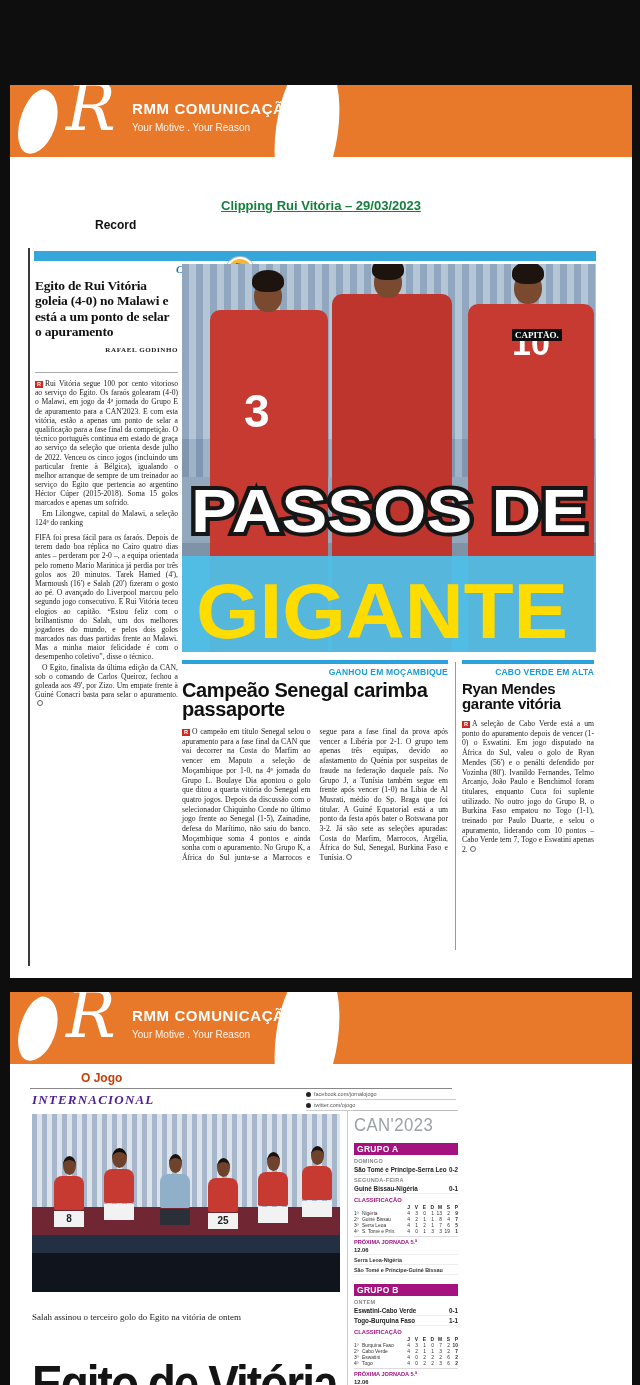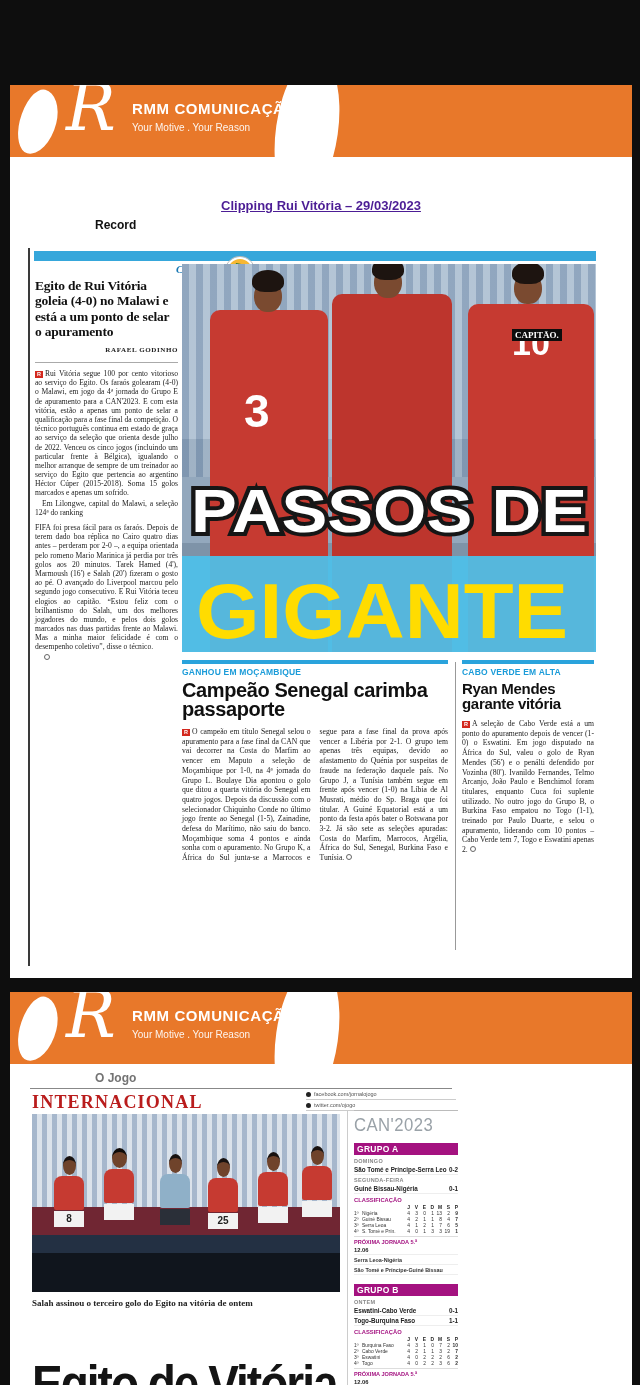--- a/index.html
+++ b/index.html
@@ -16,39 +16,39 @@
   .logo-r{position:absolute;left:56px;top:-10px;color:#fff;font-family:"DejaVu Serif",serif;
           font-style:italic;font-size:66px;line-height:1;}
   .blob-r{position:absolute;left:266px;top:-30px;width:62px;height:150px;background:#fff;
           border-radius:50%;transform:rotate(8deg);}
   .brand{position:absolute;left:122px;top:15px;}
   .brand-name{color:#fff;font-size:15px;font-weight:bold;letter-spacing:.6px;}
   .brand-tag{color:rgba(255,255,255,.92);font-size:10px;margin-top:5px;}
 
   
   .doc-title{position:absolute;top:104px;left:0;width:100%;text-align:center;font-size:13px;
-             font-weight:bold;text-decoration:underline;color:#4c1d95;}
+             font-weight:bold;text-decoration:underline;color:#15803d;}
   .source-label{position:absolute;top:133px;left:85px;font-size:12px;font-weight:bold;color:#111;}
   .clip1{position:absolute;left:18px;top:163px;width:568px;height:718px;background:#fff;
          border-left:2px solid #3a3a3a;}
   .blue-topbar{position:absolute;left:4px;top:3px;right:2px;height:10px;background:#36A7DB;}
   .can-badge{position:absolute;left:146px;top:9px;display:flex;align-items:flex-start;gap:2px;}
   .can-text{color:#1878B4;font-weight:bold;font-style:italic;font-family:"Liberation Serif",serif;
             font-size:11px;margin-top:6px;}
   .can-logo{width:24px;height:24px;border-radius:50%;border:2px solid #fff;box-shadow:0 0 0 1px #b9b9b9;
             background:radial-gradient(circle at 50% 42%,#F7B733 0 55%,#E8861F 78%,#C96A14 100%);
             position:relative;overflow:hidden;}
   .can-africa{position:absolute;left:6px;top:4px;width:12px;height:14px;background:#2E7D32;
               clip-path:polygon(20% 0,85% 10%,100% 45%,70% 100%,35% 85%,0 45%);}
 
   .col-left{position:absolute;left:5px;top:30px;width:143px;}
   .headline1{font-family:"Liberation Serif",serif;font-weight:bold;font-size:13.5px;line-height:1.13;
              color:#111;letter-spacing:-.2px;margin:0;}
   .byline{margin-top:7px;text-align:right;font-family:"Liberation Serif",serif;font-size:7px;
-          font-weight:bold;letter-spacing:.6px;color:#222;border-bottom:1px solid #aaa;padding-bottom:8px;}
+          font-weight:bold;letter-spacing:.6px;color:#222;border-bottom:1px solid #aaa;padding-bottom:18px;}
   .btxt{font-family:"Liberation Serif",serif;font-size:7.6px;line-height:1.21;text-align:justify;
         color:#1c1c1c;margin:6px 0 0 0;}
   .btxt.indent{text-indent:7px;margin-top:1px;}
   .rbadge{display:inline-block;width:8px;height:7px;background:#D3281E;color:#fff;font-size:5.5px;
           font-weight:bold;text-align:center;line-height:7px;margin-right:2px;
           font-family:"Liberation Sans",sans-serif;}
   .quote{margin-top:6px;padding:5px 0 4px 0;border-top:4px solid #2AA3DC;border-bottom:2px dotted #8fb9cf;}
   .quote p{margin:0;color:#1B9CD9;font-weight:bold;font-size:9px;line-height:1.25;letter-spacing:-.2px;}
   .endmark{display:inline-block;width:4px;height:4px;border:1px solid #666;border-radius:50%;margin-left:2px;}
 
@@ -67,48 +67,48 @@
   .cap div{margin-bottom:1px;}
   .chip{display:inline-block;background:#0d0d0d;color:#fff;font-family:"Liberation Serif",serif;
         font-size:7.5px;font-weight:bold;padding:1px 3px;}
   .chip.title{font-size:9px;}
 
   
   .sep-v{position:absolute;left:425px;top:414px;width:1px;height:288px;background:#999;}
   .senegal{position:absolute;left:152px;top:412px;width:266px;}
   .cabo{position:absolute;left:432px;top:412px;width:132px;}
   .story-bar{height:4px;background:#2AA3DC;margin-bottom:3px;}
-  .kicker{color:#1B9CD9;font-weight:bold;font-size:8.5px;letter-spacing:.2px;margin-bottom:4px;}
+  .kicker{color:#1B9CD9;font-weight:bold;font-size:8.5px;letter-spacing:.2px;margin-bottom:4px;text-align:right;}
   .h-sen{font-size:20px;font-weight:bold;letter-spacing:-.4px;line-height:.95;color:#101010;margin:0 0 8px 0;}
   .h-cab{font-size:15px;font-weight:bold;letter-spacing:-.3px;line-height:1;color:#101010;margin:0 0 8px 0;}
   .sen-body{column-count:2;column-gap:9px;}
   .story-txt{font-family:"Liberation Serif",serif;font-size:7.7px;line-height:1.26;text-align:justify;
              color:#1c1c1c;margin:0;}
 
   
-  .ojogo-label{position:absolute;left:85px;top:79px;font-size:12px;font-weight:bold;color:#737373;}
+  .ojogo-label{position:absolute;left:71px;top:79px;font-size:12px;font-weight:bold;color:#c2410c;}
   .clip2{position:absolute;left:20px;top:96px;width:422px;height:297px;}
   .mast-line{position:absolute;left:0;top:0;width:422px;height:1px;background:#888;}
-  .internacional{position:absolute;left:2px;top:4px;color:#b91c1c;font-weight:bold;font-size:18px;
-                 letter-spacing:1.2px;font-family:"Liberation Serif",serif;}
+  .internacional{position:absolute;left:2px;top:4px;color:#4c1d95;font-weight:bold;font-size:13px;
+                 letter-spacing:1.2px;font-family:"Liberation Serif",serif;font-style:italic;}
   .social{position:absolute;left:276px;top:1px;width:150px;font-size:5.5px;color:#555;}
   .social .srow{display:flex;align-items:center;gap:3px;border-bottom:1px solid #ccc;padding:2px 0;}
   .sicon{width:5px;height:5px;border-radius:50%;background:#222;flex:0 0 auto;}
   .photo2{position:absolute;left:2px;top:26px;width:308px;height:178px;overflow:hidden;
           background:linear-gradient(#cfd9e4 0 52%,#233043 52% 78%,#10151d 78% 100%);}
   .stands2{position:absolute;inset:0;height:52%;
            background:repeating-linear-gradient(90deg,rgba(90,120,160,.35) 0 5px,rgba(255,255,255,.25) 5px 10px);}
   .adboard{position:absolute;left:0;top:52%;width:100%;height:16%;background:#7E2430;opacity:.85;}
   .p2-player{position:absolute;width:30px;}
   .p2-shirt{height:34px;background:#C63A31;border-radius:8px 8px 2px 2px;}
   .p2-shorts{height:16px;background:#f2f2f2;margin-top:1px;text-align:center;color:#222;
              font-weight:bold;font-size:10px;line-height:16px;}
   .p2-head{width:13px;height:15px;background:#6f432b;border-radius:50%;margin:0 auto 1px auto;
            border-top:4px solid #181210;}
-  .caption2{position:absolute;left:2px;top:210px;font-family:"Liberation Serif",serif;font-weight:bold;
+  .caption2{position:absolute;left:2px;top:224px;font-family:"Liberation Serif",serif;font-weight:normal;
             font-size:9px;color:#222;}
   .africa-row{position:absolute;left:2px;top:228px;width:328px;font-size:13.5px;line-height:1.25;color:#4a4a4a;}
   .africa-tag{display:inline-block;background:#C03A96;color:#fff;font-weight:bold;font-size:9.5px;
               padding:1px 4px;vertical-align:2px;margin-right:3px;}
   .big-head{position:absolute;left:2px;top:266px;font-size:46px;font-weight:bold;letter-spacing:-2px;
             color:#141414;white-space:nowrap;transform:scaleY(1.12);transform-origin:top left;}
 
   
   .sidebar{position:absolute;left:337px;top:118px;width:104px;border-left:1px solid #ccc;padding-left:6px;}
   .sb-topline{border-top:1px solid #bbb;margin-bottom:3px;}
@@ -158,21 +158,21 @@
             <span class="can-africa"></span>
           </span>
       </div>
 
       <div class="col-left">
         <h2 class="headline1">Egito de Rui Vitória goleia (4-0) no Malawi e está a um ponto de selar o apuramento</h2>
         <div class="byline">RAFAEL GODINHO</div>
         <p class="btxt"><span class="rbadge">R</span><span>Rui Vitória segue 100 por cento vitorioso ao serviço do Egito. Os faraós golearam (4-0) o Malawi, em jogo da 4ª jornada do Grupo E de apuramento para a CAN'2023. E com esta vitória, estão a apenas um ponto de selar a qualificação para a fase final da competição. O técnico português continua em estado de graça ao serviço da seleção que orienta desde julho de 2022. Venceu os cinco jogos (incluindo um particular frente à Bélgica), igualando o melhor arranque de sempre de um treinador ao serviço do Egito que pertencia ao argentino Héctor Cúper (2015-2018). Soma 15 golos marcados e apenas um sofrido.</span></p>
         <p class="btxt indent">Em Lilongwe, capital do Malawi, a seleção 124ª do ranking</p>
         <p class="btxt">FIFA foi presa fácil para os faraós. Depois de terem dado boa réplica no Cairo quatro dias antes – perderam por 2-0 –, a equipa orientada pelo romeno Mario Marinica já perdia por três golos aos 20 minutos. Tarek Hamed (4'), Marmoush (16') e Salah (20') fizeram o gosto ao pé. O avançado do Liverpool marcou pelo segundo jogo consecutivo. E Rui Vitória teceu elogios ao capitão. “Estou feliz com o brilhantismo do Salah, um dos melhores jogadores do mundo, e pelos dois golos marcados nas duas partidas frente ao Malawi. Mas a minha maior felicidade é com o desempenho coletivo”, disse o técnico.</p>
-        <p class="btxt indent"><span class="endmark"></span></p>
+        <p class="btxt indent"><span>O Egito, finalista da última edição da CAN, sob o comando de Carlos Queiroz, fechou a goleada aos 49', por Zizo. Um empate frente à Guiné Conacri basta para selar o apuramento.</span><span class="endmark"></span></p>
       </div>
 
       <div class="photo1">
         <div class="stands1"></div>
 
         <div class="p1-player" style="left:28px;top:46px;width:118px;height:342px;"></div>
         <div class="p1-head" style="left:72px;top:16px;"></div>
         <div class="p1-hair" style="left:70px;top:6px;"></div>
         <span class="jersey-num" style="left:62px;top:120px;">3</span>
         <div class="p1-player" style="left:150px;top:30px;width:120px;height:358px;background:#BD352D;"></div>

